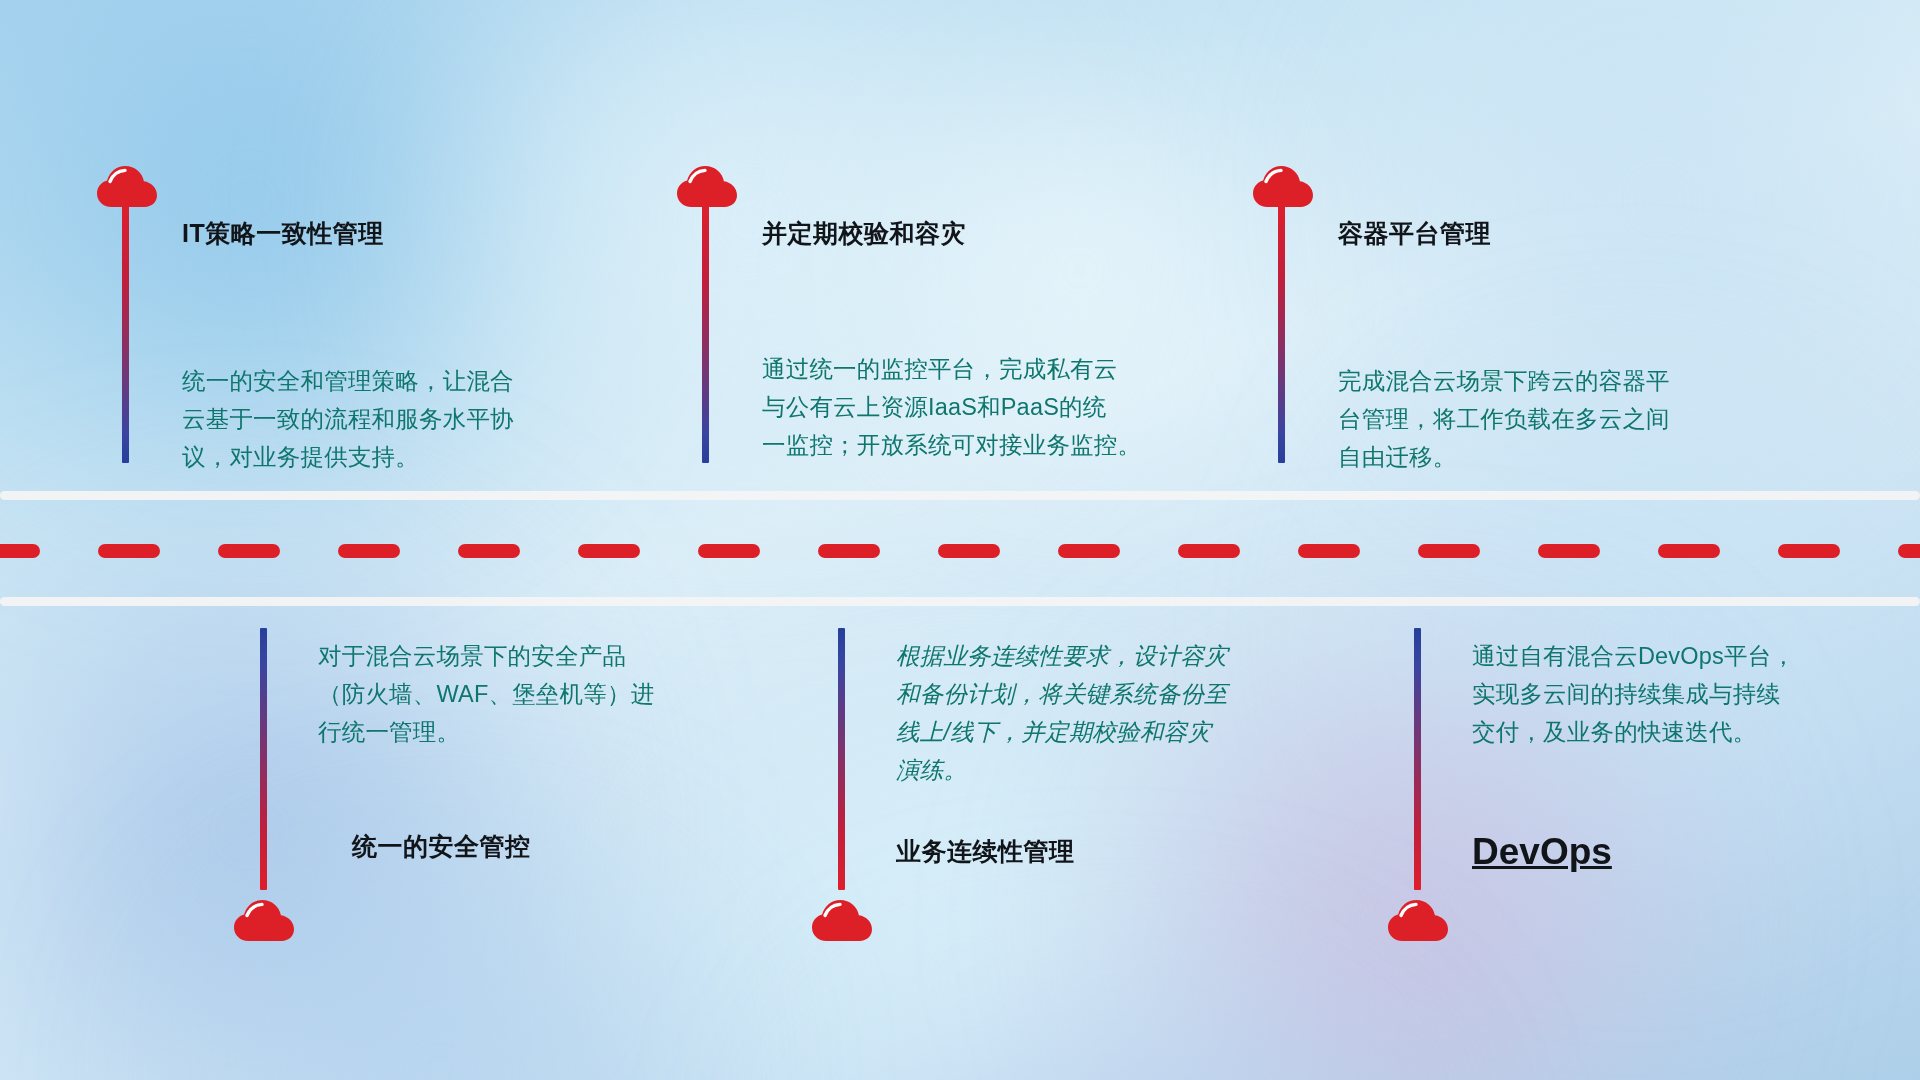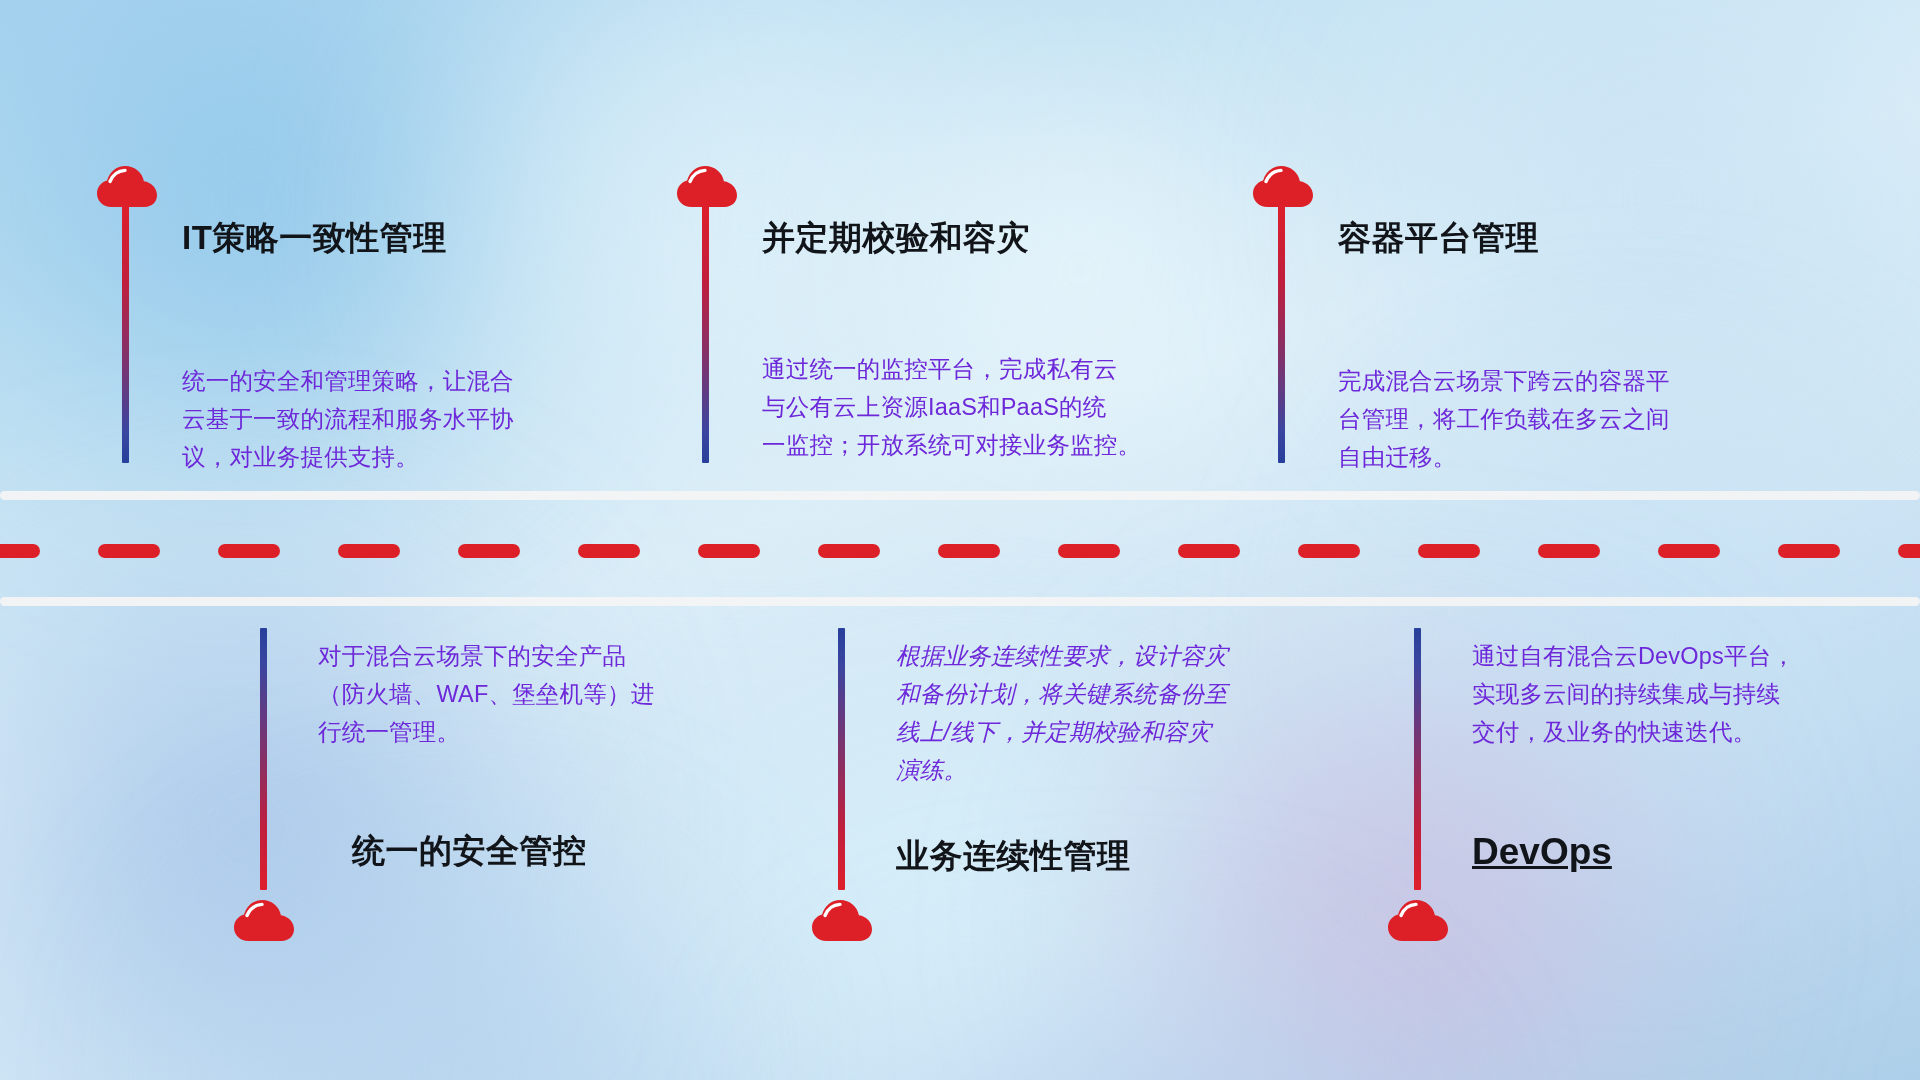--- a/index.html
+++ b/index.html
@@ -75,34 +75,34 @@
   }
   .stem-top {
     background: linear-gradient(to bottom, #de1f2b 0%, #c01f3d 30%, #7a3470 62%, #3a45a0 88%, #27409b 100%);
   }
   .stem-bottom {
     background: linear-gradient(to bottom, #27409b 0%, #3a45a0 14%, #7a3470 44%, #c01f3d 76%, #de1f2b 100%);
   }
 
   .heading {
     position: absolute;
-    font-size: 33px;
+    font-size: 25px;
     font-weight: bold;
     color: #111418;
     letter-spacing: 0.5px;
     white-space: nowrap;
     line-height: 1.1;
   }
   .heading.latin { font-size: 37px; letter-spacing: 0px; }
 
   .para {
     position: absolute;
     font-size: 23.5px;
     line-height: 1.62;
-    color: #6d28d9;
+    color: #0f766e;
     white-space: pre-line;
     letter-spacing: 0.2px;
   }
 
   
   .road-line {
     position: absolute;
     left: 0;
     width: 1920px;
     height: 9px;

